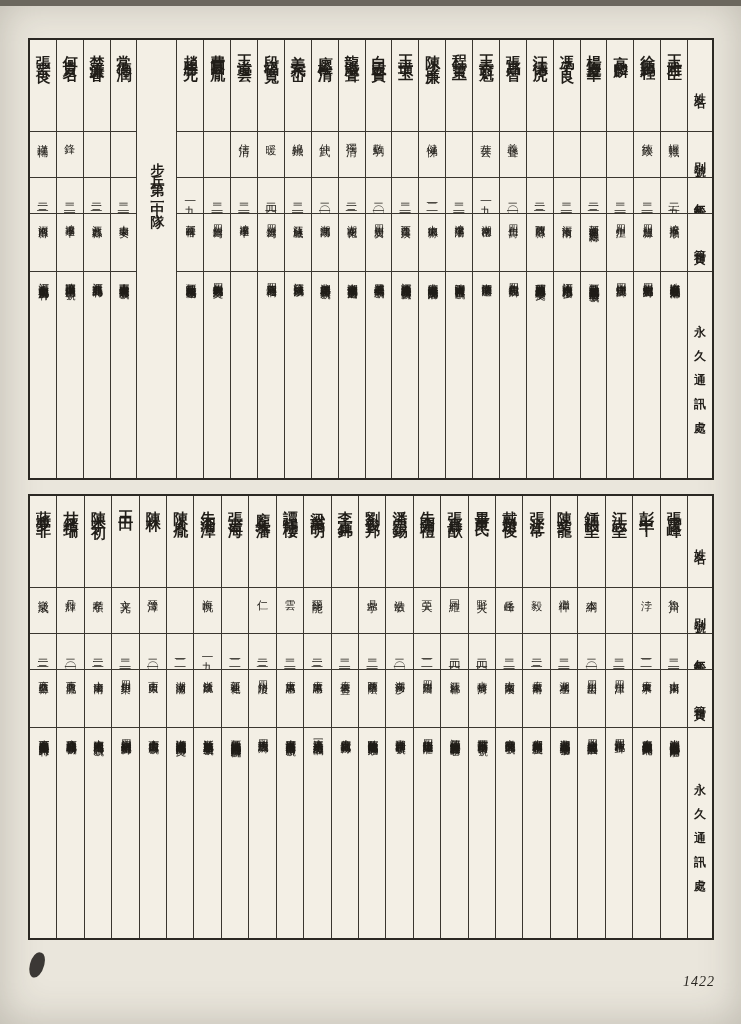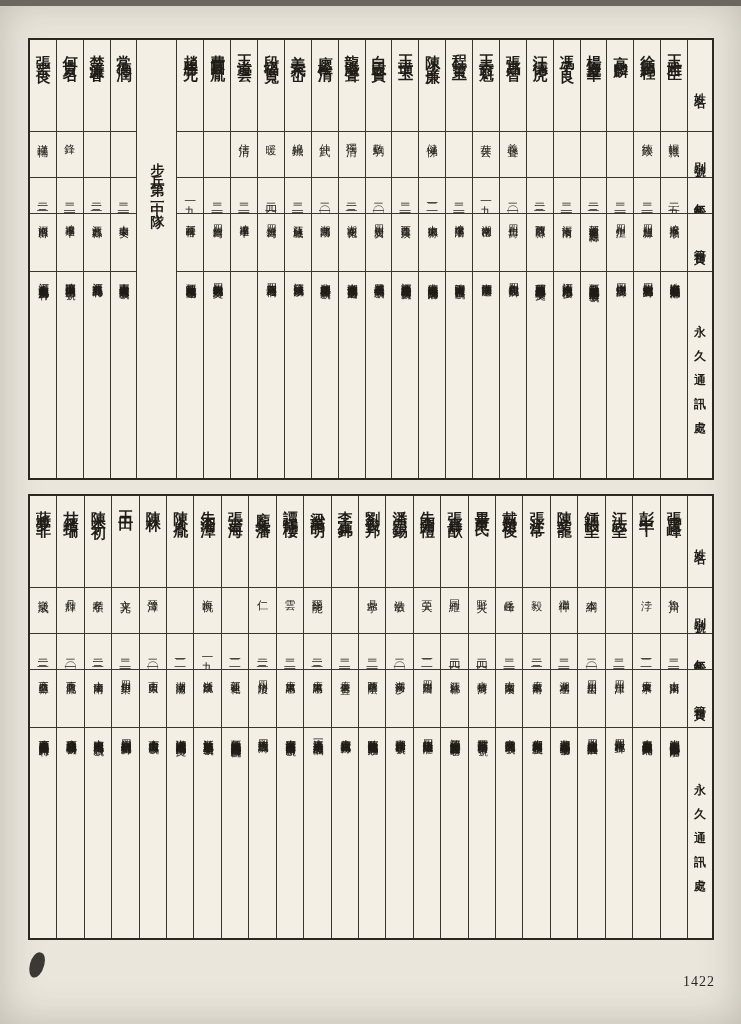--- a/index.html
+++ b/index.html
@@ -75,21 +75,21 @@
 
   .header-col .cell{align-items:center;background:#f3efe5;}
   .label{font-size:12px;font-weight:bold;letter-spacing:3px;line-height:1;}
   .h-address .label{letter-spacing:24px;}
 
   .section-label{
     font-size:14px;font-weight:bold;letter-spacing:10px;line-height:1;
   }
   .page-number{
     position:absolute;right:26px;bottom:34px;
-    font-size:14px;color:#2a2722;
+    font-size:14px;font-style:italic;color:#2a2722;
     letter-spacing:1px;
     margin-left:35px;
   }
 </style>
 </head>
 <body>
 
 <div class="page">
   <div class="scan-strip"></div>
   <div class="sheet-table table-top">

